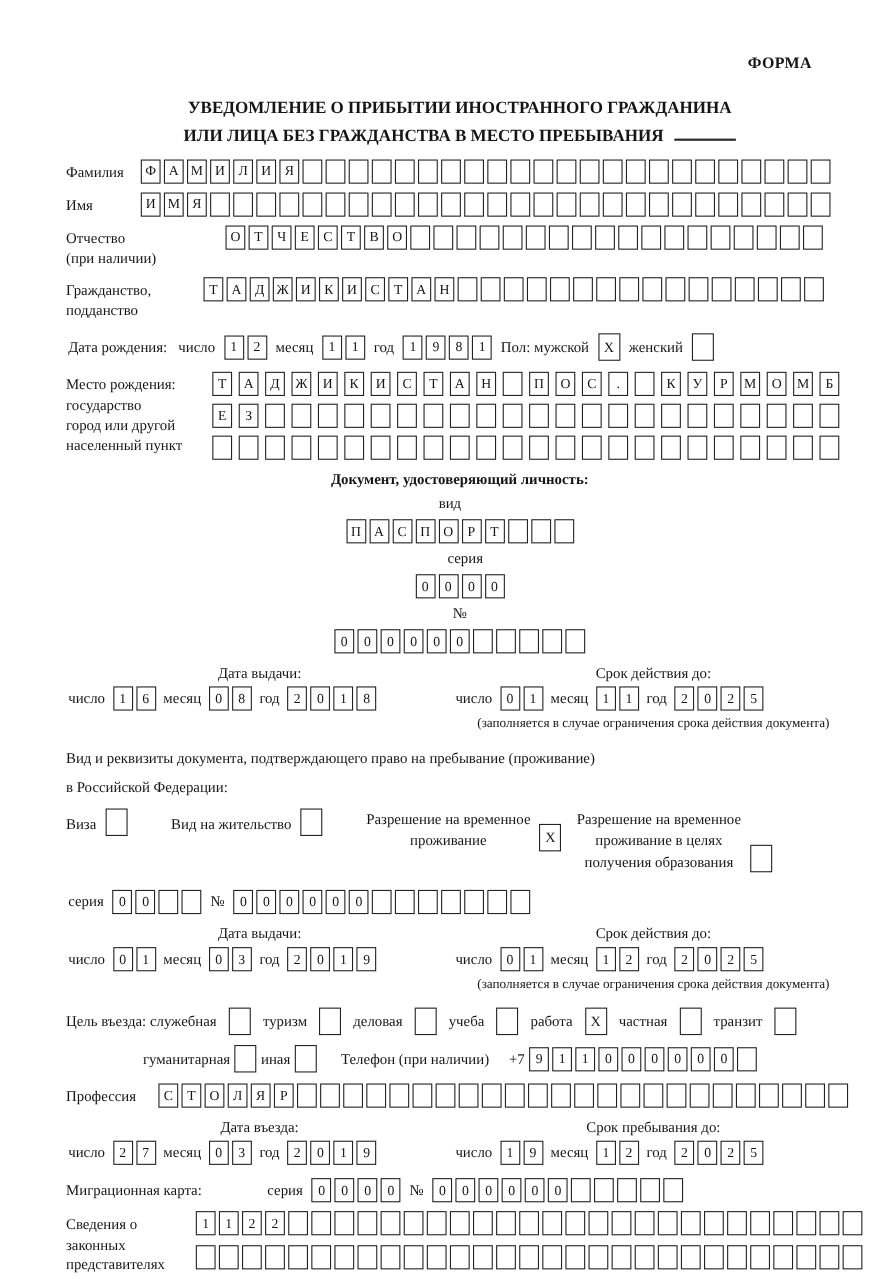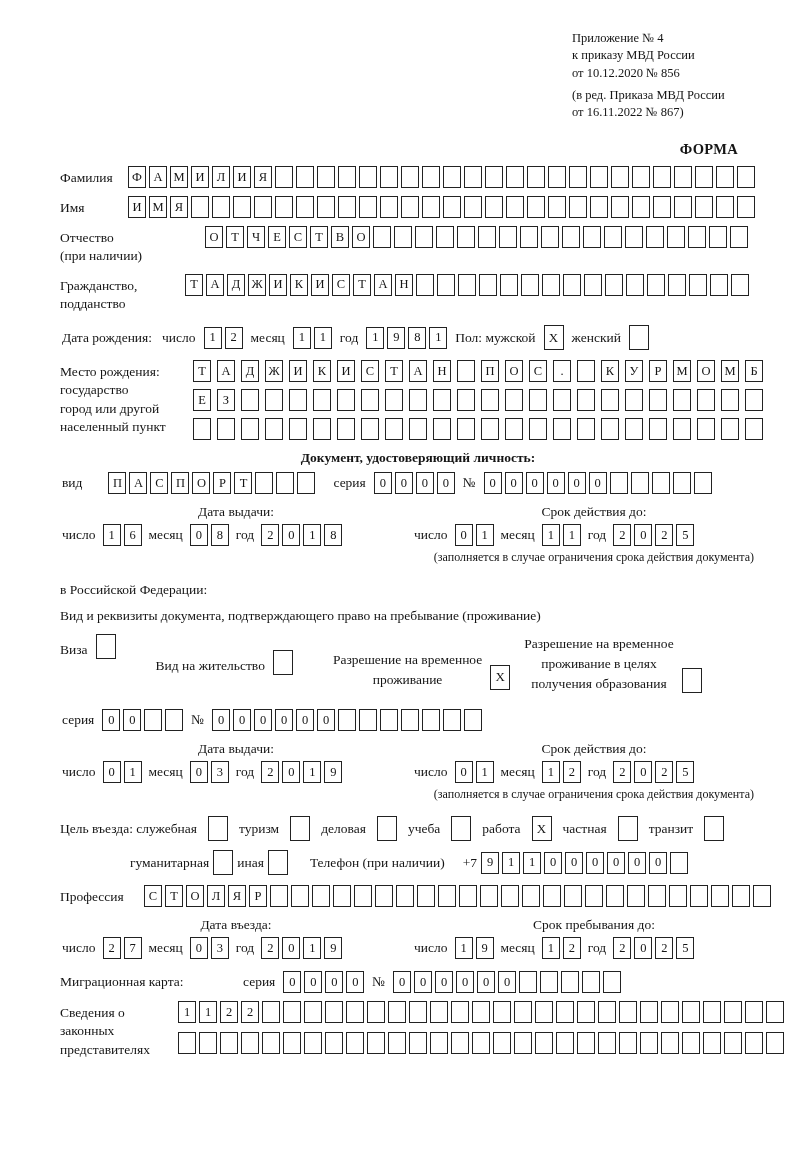--- a/index.html
+++ b/index.html
@@ -42,37 +42,34 @@
   .datecol.right { flex:1; }
   .datehead { text-align:center; margin-bottom:4px; }
   .dategrp { display:flex; align-items:center; gap:5px; }
   .note-right { text-align:right; font-size:12px; margin:4px 22px 0 0; }
   .intro { margin-top:12px; line-height:1.9; }
   .permits { display:flex; align-items:flex-start; margin-top:6px; gap:14px; }
   .permit-item { display:flex; align-items:flex-end; gap:8px; }
   .permit-label { text-align:center; line-height:1.45; }
   .purpose { display:flex; align-items:center; gap:11px; margin-top:14px; flex-wrap:nowrap; }
   .purpose2 { display:flex; align-items:center; gap:4px; margin-top:9px; margin-left:70px; }
-  .gapL { margin-left:26px;margin-top:16px; }
+  .gapL { margin-left:26px; }
 </style>
 </head>
 <body>
 
 <div class="page">
 
-  <div class="header-note">
-    <div>Приложение № 4</div>
-    <div>к приказу МВД России</div>
-    <div>от 10.12.2020 № 856</div>
-    <div class="grp2">(в ред. Приказа МВД России</div>
-    <div>от 16.11.2022 № 867)</div>
-  </div>
 
   <div class="forma">ФОРМА</div>
 
+  <div class="title">
+    <div>УВЕДОМЛЕНИЕ О ПРИБЫТИИ ИНОСТРАННОГО ГРАЖДАНИНА</div>
+    <div><span>ИЛИ ЛИЦА БЕЗ ГРАЖДАНСТВА В МЕСТО ПРЕБЫВАНИЯ</span><span class="blank-line"></span></div>
+  </div>
 
 
   <div class="frow">
     <span class="flabel w68">Фамилия</span>
     <span class="cells">
         <span class="cell">Ф</span>
         <span class="cell">А</span>
         <span class="cell">М</span>
         <span class="cell">И</span>
         <span class="cell">Л</span>
@@ -324,21 +321,21 @@
           <span class="cell"></span>
           <span class="cell"></span>
           <span class="cell"></span>
           <span class="cell"></span>
         </span>
     </span>
   </div>
 
   <div class="doc-header">Документ, удостоверяющий личность:</div>
 
-  <div class="frow inlinegrp" style="margin-top:6px;">
+  <div class="frow inlinegrp" style="margin-top:6px;flex-direction:column;">
     <span class="slabel" style="margin-right:18px;">вид</span>
     <span class="cells">
         <span class="cell">П</span>
         <span class="cell">А</span>
         <span class="cell">С</span>
         <span class="cell">П</span>
         <span class="cell">О</span>
         <span class="cell">Р</span>
         <span class="cell">Т</span>
         <span class="cell"></span>
@@ -410,22 +407,22 @@
             <span class="cell">0</span>
             <span class="cell">2</span>
             <span class="cell">5</span>
           </span>
       </div>
     </div>
   </div>
   <div class="note-right">(заполняется в случае ограничения срока действия документа)</div>
 
   <div class="intro">
+    <div>Вид и реквизиты документа, подтверждающего право на пребывание (проживание)</div>
     <div>в Российской Федерации:</div>
-    <div>Вид и реквизиты документа, подтверждающего право на пребывание (проживание)</div>
   </div>
 
   <div class="permits">
     <div class="permit-item">
       <span class="permit-label">Виза</span>
       <span class="cells cb">
           <span class="cell"></span>
         </span>
     </div>
     <div class="permit-item gapL">

